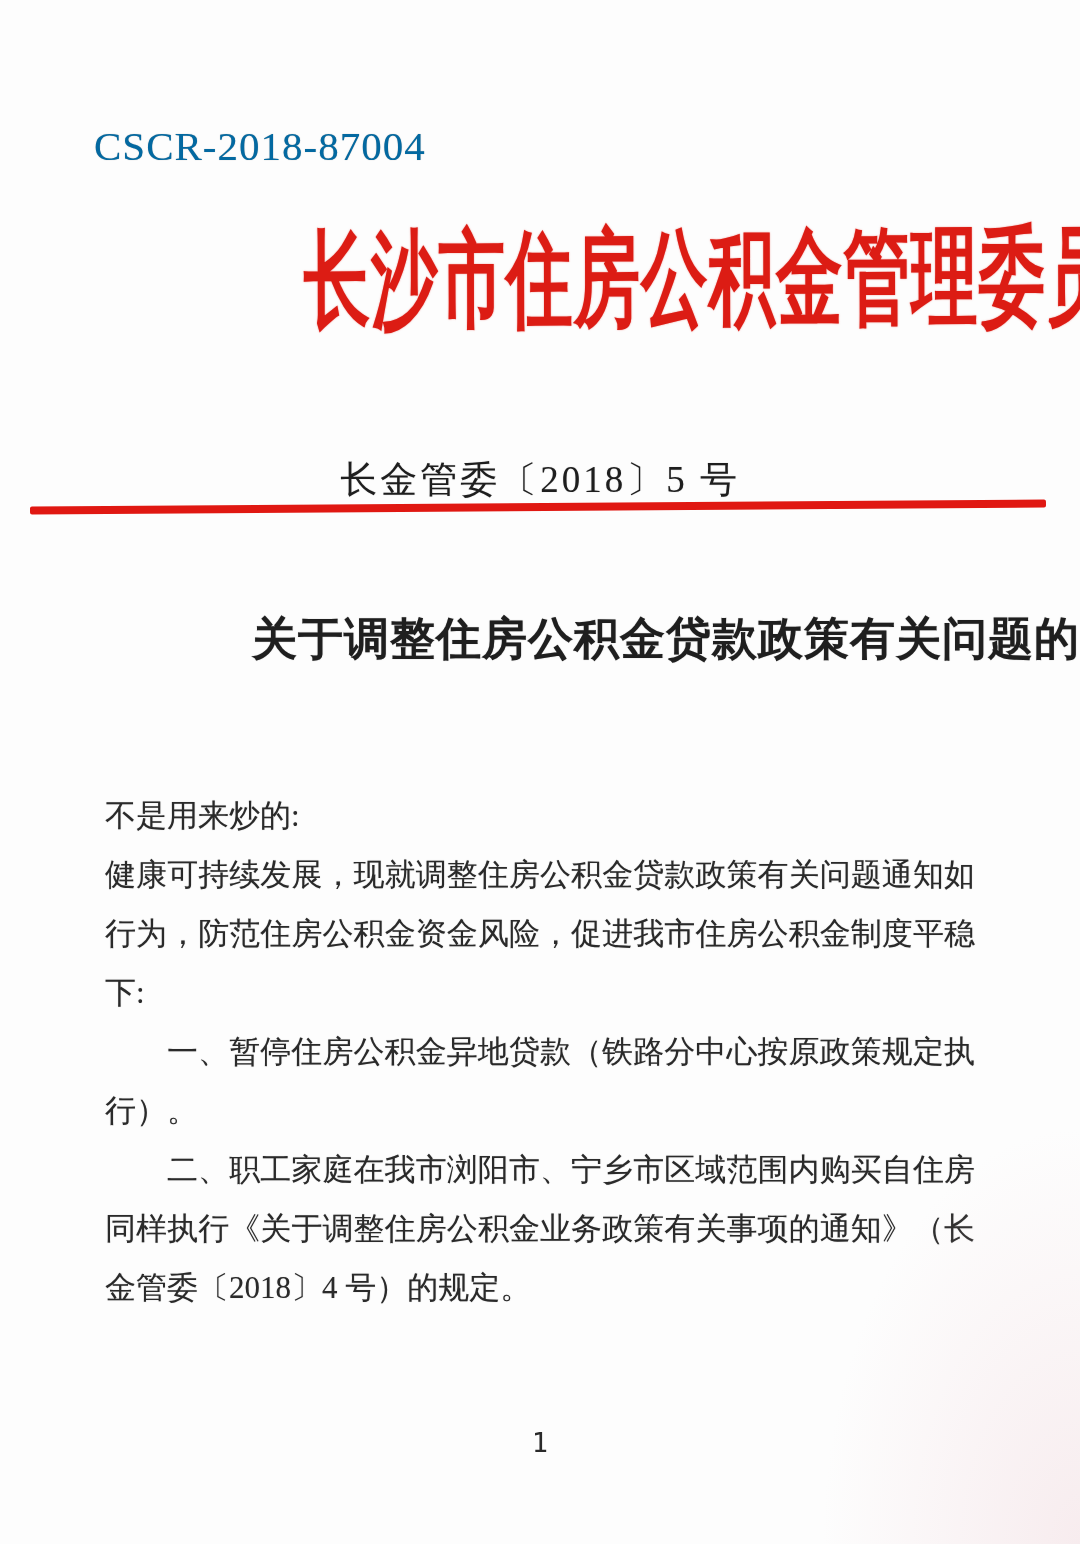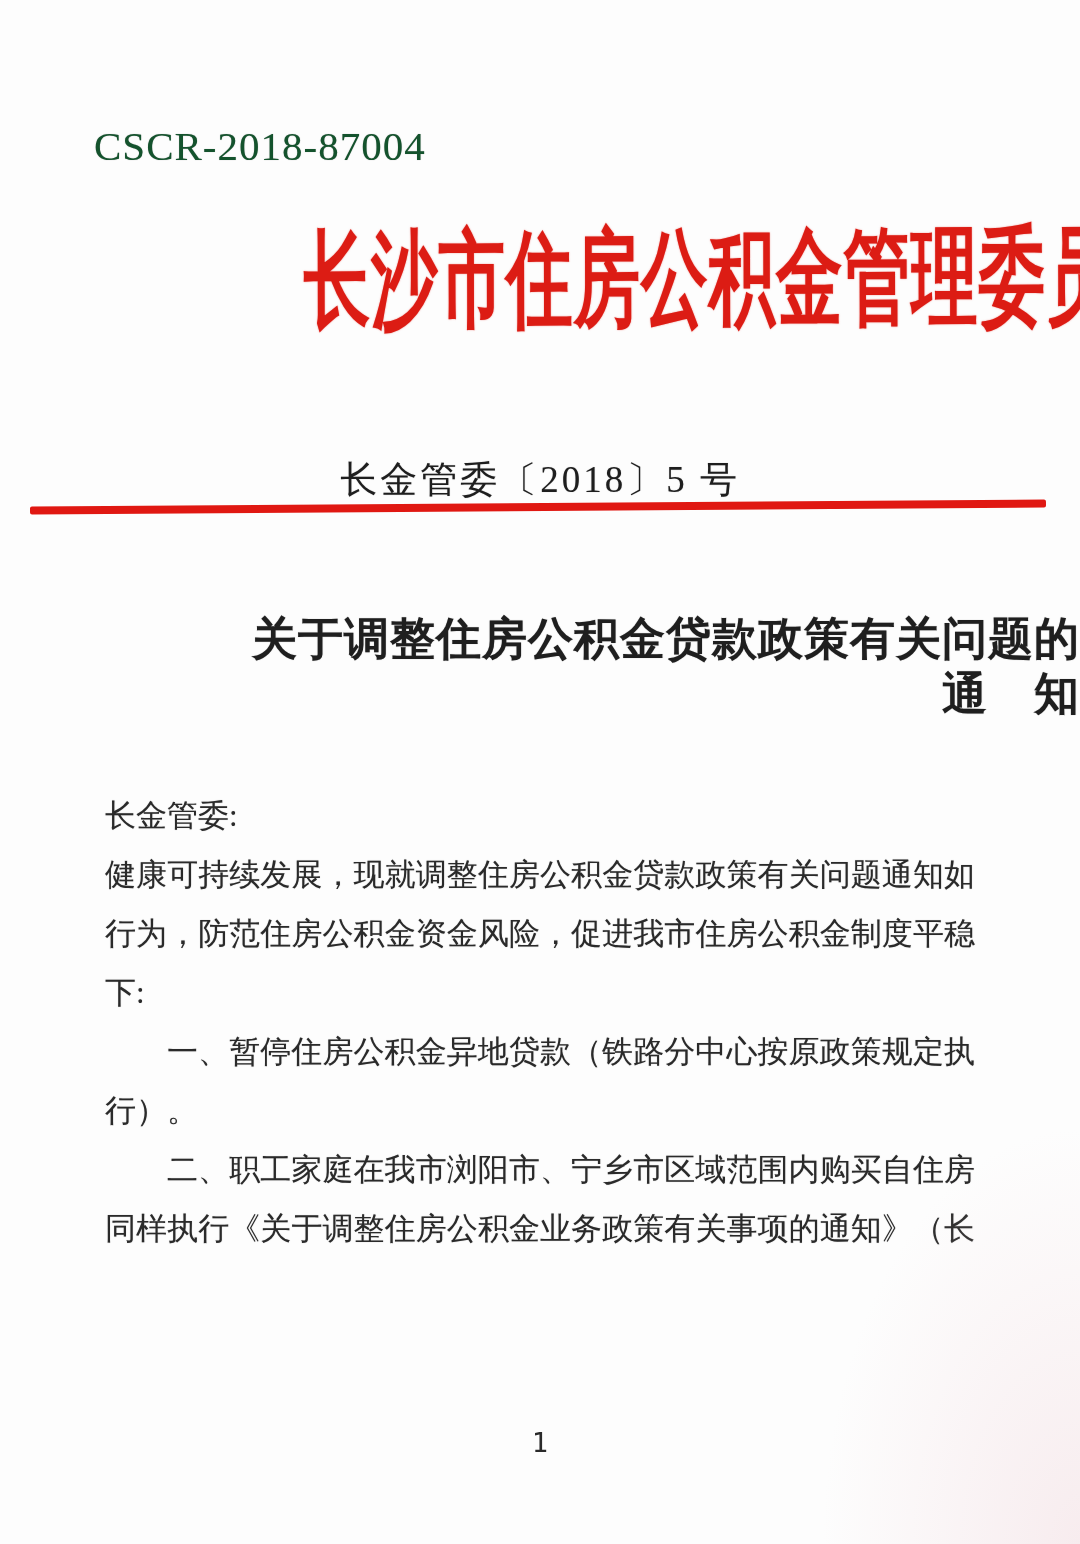--- a/index.html
+++ b/index.html
@@ -24,21 +24,21 @@
     width: 260px; height: 420px;
     background: radial-gradient(ellipse at 100% 100%, rgba(240,215,220,0.45), rgba(240,215,220,0) 70%);
     pointer-events: none;
   }
   .doc-code {
     position: absolute;
     left: 94px;
     top: 122px;
     font-size: 41px;
     letter-spacing: 1px;
-    color: #14532d;
+    color: #0369a1;
     text-shadow: 0 0 1px rgba(30,30,30,0.35);
   }
   .banner-wrap {
     position: absolute;
     top: 214px;
     left: 0;
     width: 1080px;
     text-align: center;
     white-space: nowrap;
   }
@@ -130,31 +130,31 @@
   <div class="banner-wrap">
     <span class="banner-text">长沙市住房公积金管理委员会文件</span>
   </div>
 
   <div class="doc-number">长金管委〔2018〕5 号</div>
 
   <div class="red-rule"></div>
 
   <div class="notice-title">
     <div>关于调整住房公积金贷款政策有关问题的</div>
-    <div>通　知</div>
   </div>
 
   <div class="body-text">
-    <div class="line">长金管委:</div>
+    <div class="line">不是用来炒的:</div>
     <div class="line j">健康可持续发展，现就调整住房公积金贷款政策有关问题通知如</div>
     <div class="line j">行为，防范住房公积金资金风险，促进我市住房公积金制度平稳</div>
     <div class="line">下:</div>
     <div class="line j ind">一、暂停住房公积金异地贷款（铁路分中心按原政策规定执</div>
     <div class="line">行）。</div>
     <div class="line j ind">二、职工家庭在我市浏阳市、宁乡市区域范围内购买自住房</div>
     <div class="line j">同样执行《关于调整住房公积金业务政策有关事项的通知》（长</div>
+    <div class="line">金管委〔2018〕4 号）的规定。</div>
   </div>
 
   <div class="page-number">1</div>
 
   <div class="scan-tint"></div>
 
 </div>
 
 </body></html>

